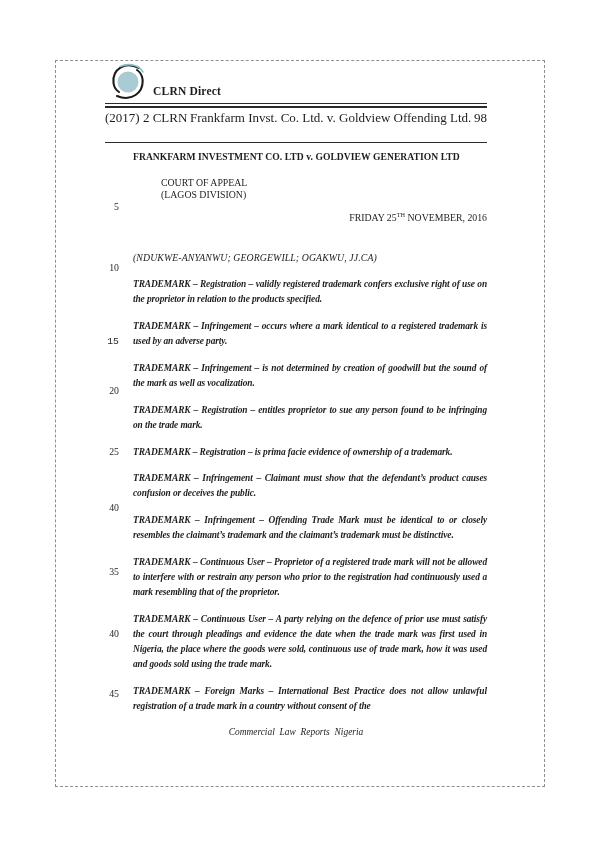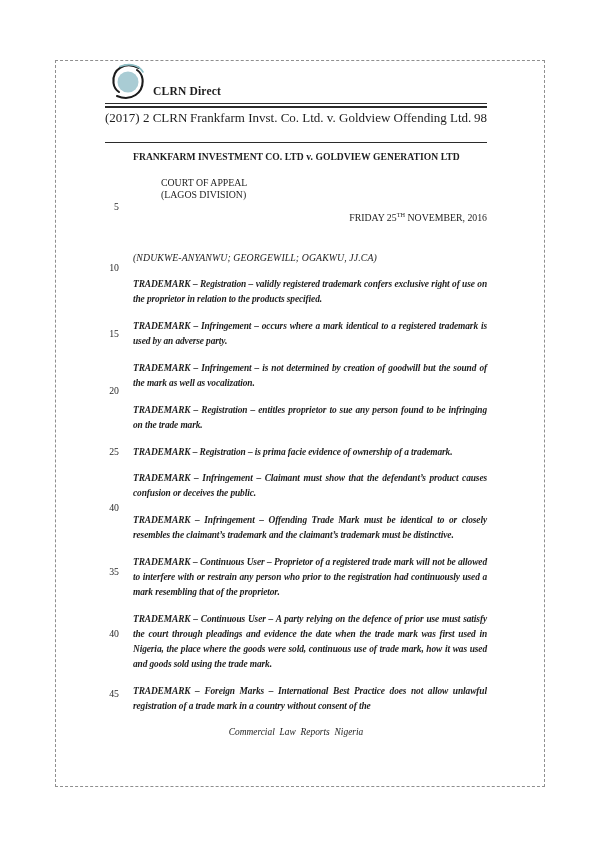--- a/index.html
+++ b/index.html
@@ -94,21 +94,21 @@
   </div>
 
   <div class="judges">(NDUKWE-ANYANWU; GEORGEWILL; OGAKWU, JJ.CA)</div>
 
   <div class="linenos">
 
       <div class="lineno" style="top: 201px;">5</div>
 
       <div class="lineno" style="top: 262px;">10</div>
 
-      <div class="lineno" style="top: 328px;">15</div>
+      <div class="lineno" style="top: 336px; font-family: Liberation Mono, monospace;">15</div>
 
       <div class="lineno" style="top: 385px; text-align: right;">20</div>
 
       <div class="lineno" style="top: 446px;">25</div>
 
       <div class="lineno" style="top: 502px;">40</div>
 
       <div class="lineno" style="top: 566px;">35</div>
 
       <div class="lineno" style="top: 628px;">40</div>

